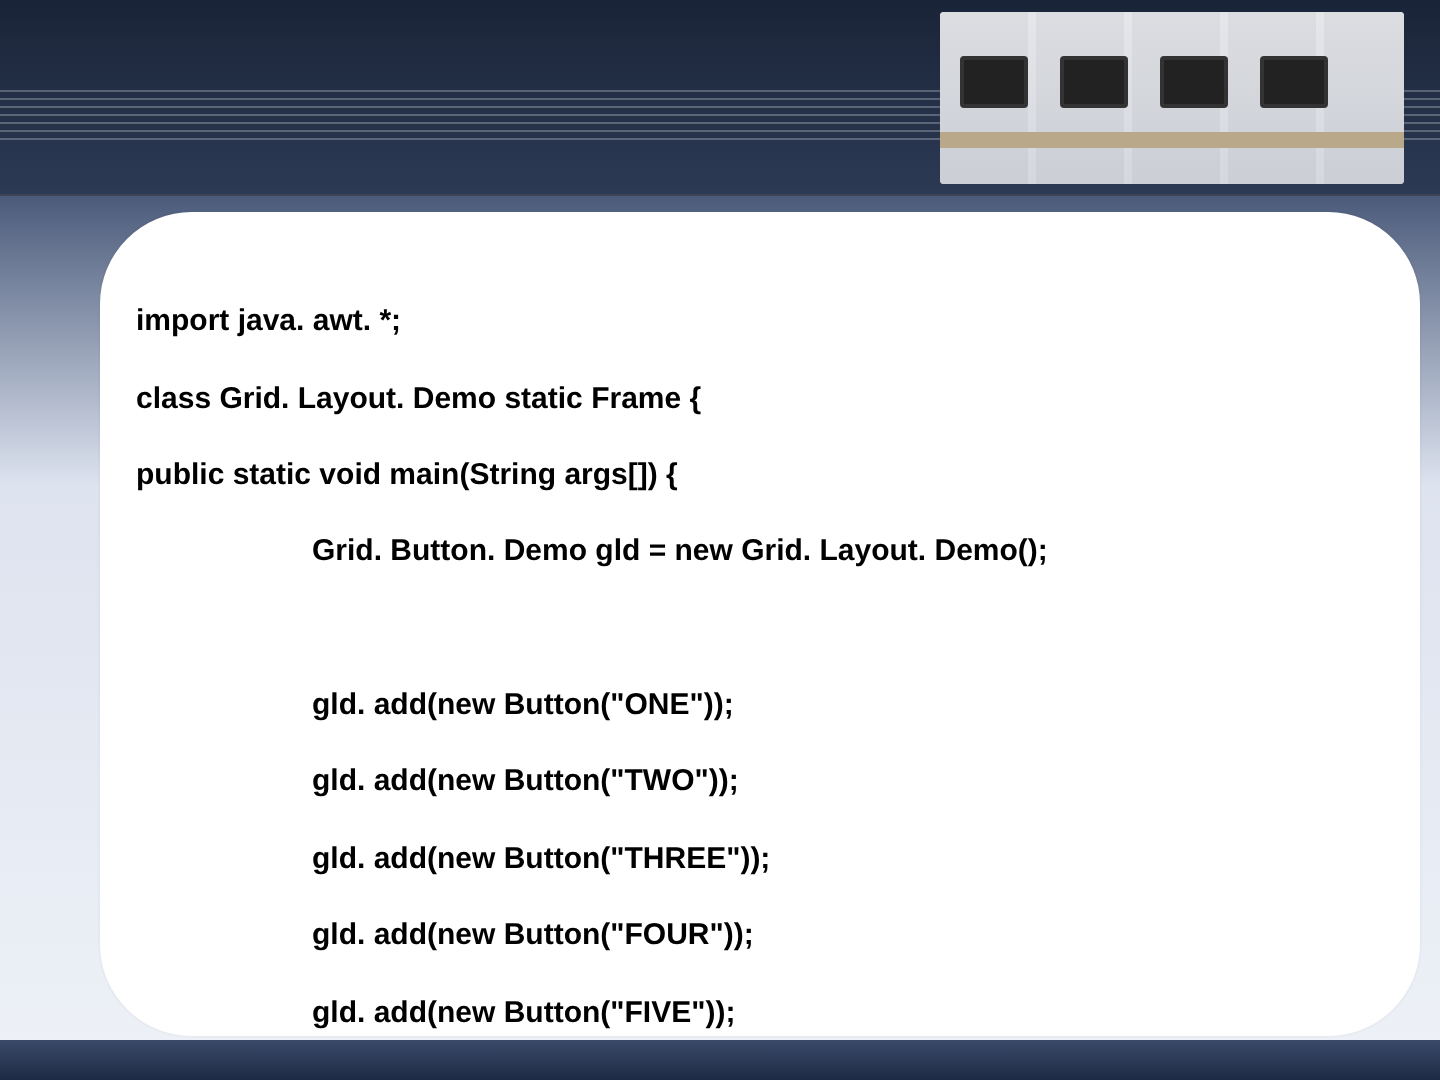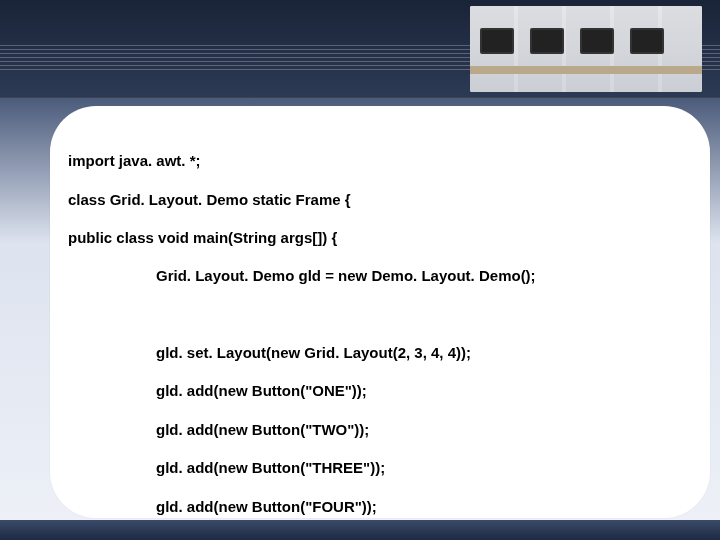--- a/index.html
+++ b/index.html
@@ -94,24 +94,23 @@
     <div class="monitor m3"></div>
     <div class="monitor m4"></div>
     <div class="desk"></div>
   </div>
 </div>
 
 <div class="content-card">
   <div class="code">
 <span class="block">import java. awt. *;</span>
 <span class="block">class Grid. Layout. Demo static Frame {</span>
-<span class="block">public class void main(String args[]) {</span>
-<span class="indent1">Grid. Layout. Demo gld = new Demo. Layout. Demo();</span>
+<span class="block">public static void main(String args[]) {</span>
+<span class="indent1">Grid. Button. Demo gld = new Grid. Layout. Demo();</span>
 <span class="block"> </span>
-<span class="indent1">gld. set. Layout(new Grid. Layout(2, 3, 4, 4));</span>
 <span class="indent1">gld. add(new Button("ONE"));</span>
 <span class="indent1">gld. add(new Button("TWO"));</span>
 <span class="indent1">gld. add(new Button("THREE"));</span>
 <span class="indent1">gld. add(new Button("FOUR"));</span>
 <span class="indent1">gld. add(new Button("FIVE"));</span>
 
 
 
 
 

